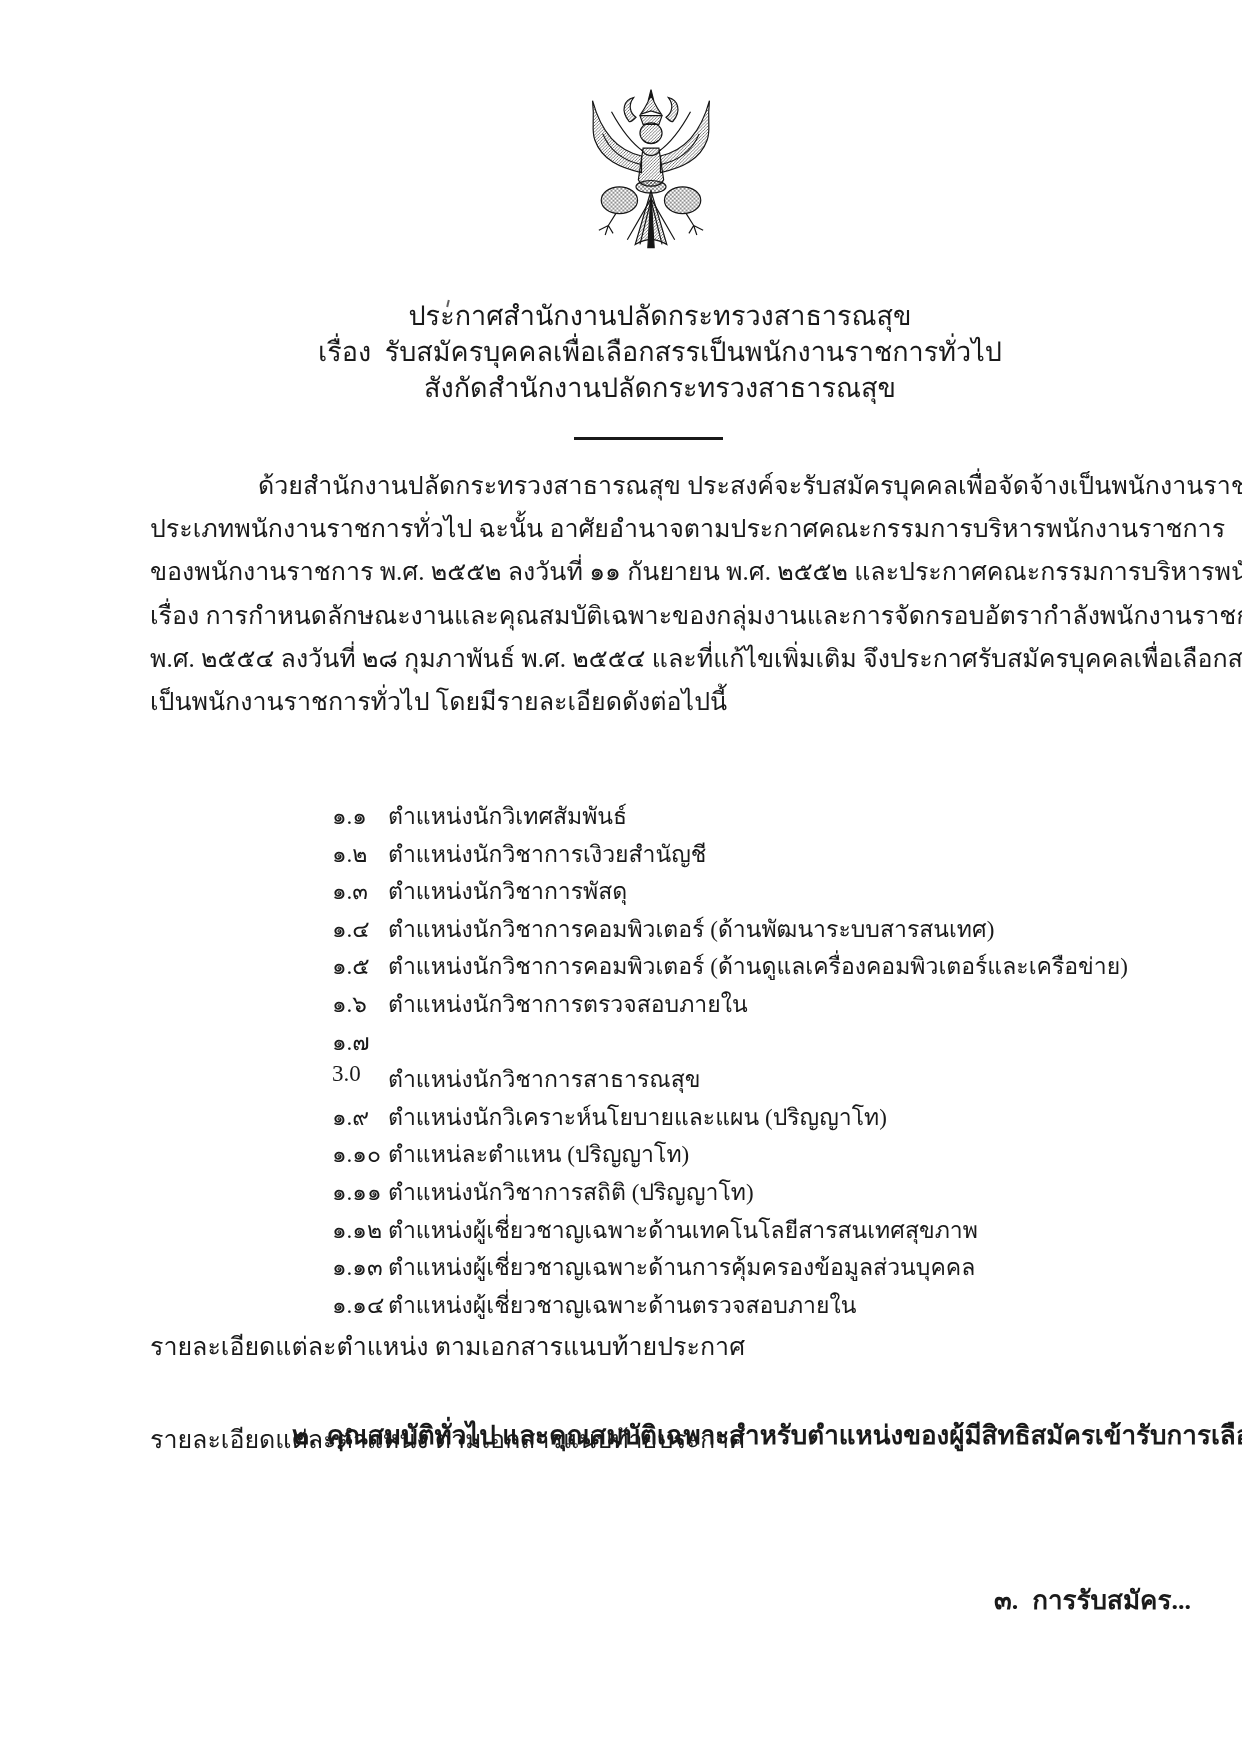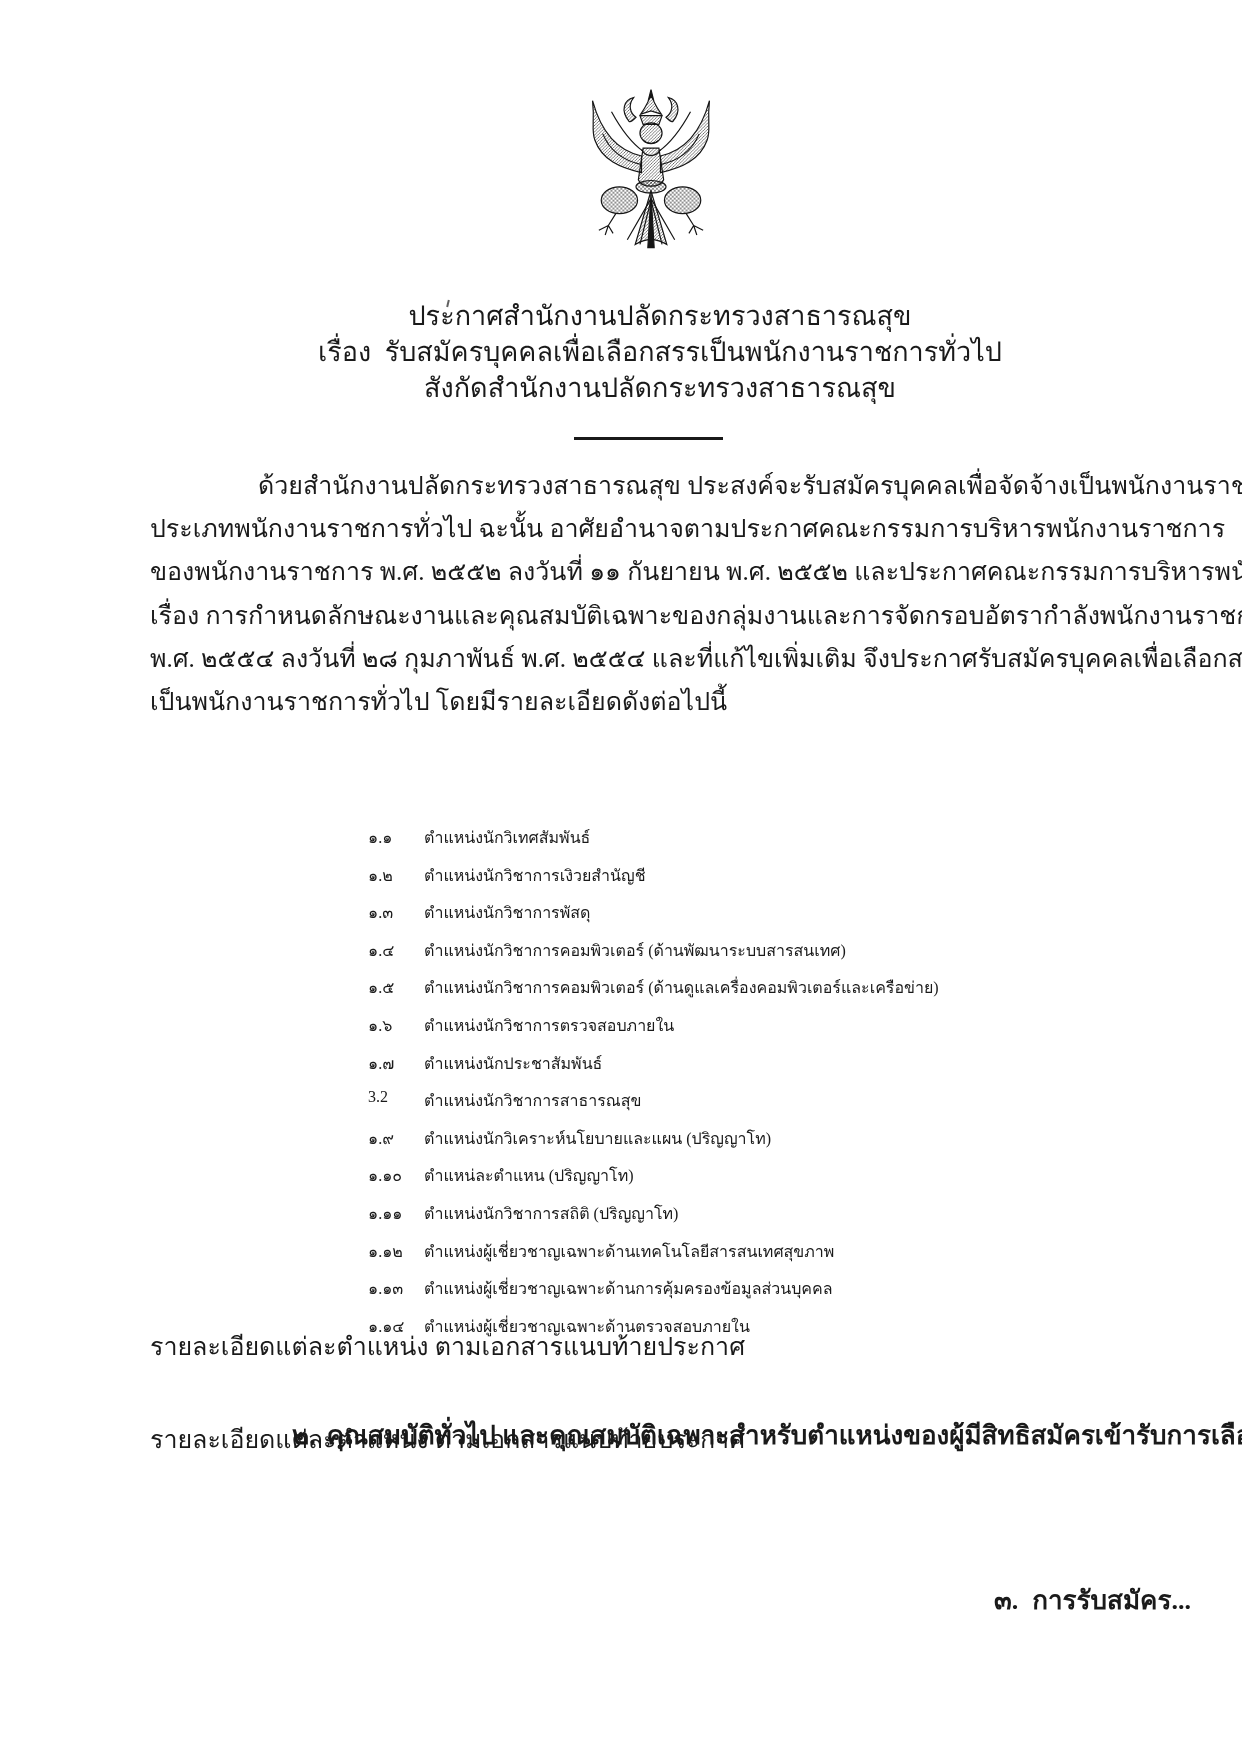--- a/index.html
+++ b/index.html
@@ -25,21 +25,21 @@
   
   .intro{position:absolute;left:150px;top:464px;width:1000px;font-size:25px;line-height:43.2px;}
   .intro .p-line{white-space:pre;}
   .intro .indent{padding-left:108px;}
   
   .heading{position:absolute;left:150px;padding-left:116px;font-weight:bold;font-size:26px;white-space:pre;}
   .h1pos{top:756px;}
   .h2pos{top:1384px;}
   .heading .num{display:inline-block;margin-right:11px;}
   
-  .plist{position:absolute;left:332px;top:825px;width:760px;font-size:16px;margin-left:36px;}
+  .plist{position:absolute;left:332px;top:798px;width:760px;font-size:23px;}
   .item{display:flex;height:37.6px;align-items:flex-start;white-space:pre;}
   .item .ino{flex:0 0 56px;}
   
   .note{position:absolute;left:150px;font-size:25px;white-space:pre;font-family:Liberation Serif, serif;}
   .n1{top:1326px;}
   .n2{top:1419px;}
   
   .cont{position:absolute;left:968px;top:1549px;font-size:26px;font-weight:bold;white-space:pre;}
   .cont .num{display:inline-block;margin-right:14px;}
 </style>
@@ -116,22 +116,22 @@
   </div>
 
 
   <div class="plist">
     <div class="item"><span class="ino">๑.๑</span><span class="itx">ตำแหน่งนักวิเทศสัมพันธ์</span></div>
     <div class="item"><span class="ino">๑.๒</span><span class="itx">ตำแหน่งนักวิชาการเงิวยสำนัญชี</span></div>
     <div class="item"><span class="ino">๑.๓</span><span class="itx">ตำแหน่งนักวิชาการพัสดุ</span></div>
     <div class="item"><span class="ino">๑.๔</span><span class="itx">ตำแหน่งนักวิชาการคอมพิวเตอร์ (ด้านพัฒนาระบบสารสนเทศ)</span></div>
     <div class="item"><span class="ino">๑.๕</span><span class="itx">ตำแหน่งนักวิชาการคอมพิวเตอร์ (ด้านดูแลเครื่องคอมพิวเตอร์และเครือข่าย)</span></div>
     <div class="item"><span class="ino">๑.๖</span><span class="itx">ตำแหน่งนักวิชาการตรวจสอบภายใน</span></div>
-    <div class="item"><span class="ino">๑.๗</span><span class="itx">ตำแหน่งนักประชาสัมพันธ์</span></div>
-    <div class="item"><span class="ino">3.2</span><span class="itx">ตำแหน่งนักวิชาการสาธารณสุข</span></div>
+    <div class="item"><span class="ino">๑.๗</span></div>
+    <div class="item"><span class="ino">3.0</span><span class="itx">ตำแหน่งนักวิชาการสาธารณสุข</span></div>
     <div class="item"><span class="ino">๑.๙</span><span class="itx">ตำแหน่งนักวิเคราะห์นโยบายและแผน (ปริญญาโท)</span></div>
     <div class="item"><span class="ino">๑.๑๐</span><span class="itx">ตำแหน่ละตำแหน (ปริญญาโท)</span></div>
     <div class="item"><span class="ino">๑.๑๑</span><span class="itx">ตำแหน่งนักวิชาการสถิติ (ปริญญาโท)</span></div>
     <div class="item"><span class="ino">๑.๑๒</span><span class="itx">ตำแหน่งผู้เชี่ยวชาญเฉพาะด้านเทคโนโลยีสารสนเทศสุขภาพ</span></div>
     <div class="item"><span class="ino">๑.๑๓</span><span class="itx">ตำแหน่งผู้เชี่ยวชาญเฉพาะด้านการคุ้มครองข้อมูลส่วนบุคคล</span></div>
     <div class="item"><span class="ino">๑.๑๔</span><span class="itx">ตำแหน่งผู้เชี่ยวชาญเฉพาะด้านตรวจสอบภายใน</span></div>
   </div>
 
   <div class="note n1">รายละเอียดแต่ละตำแหน่ง ตามเอกสารแนบท้ายประกาศ</div>
 

